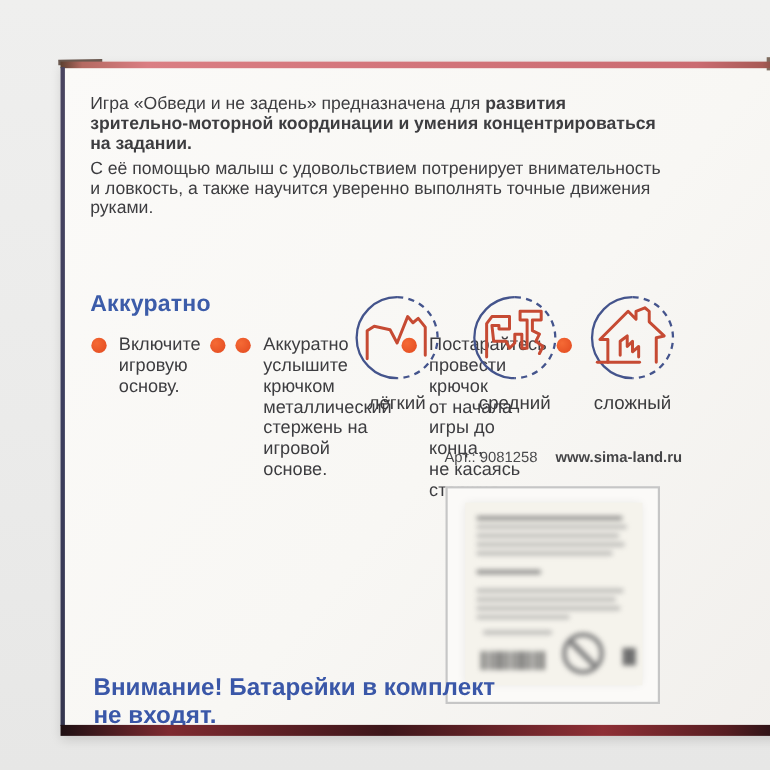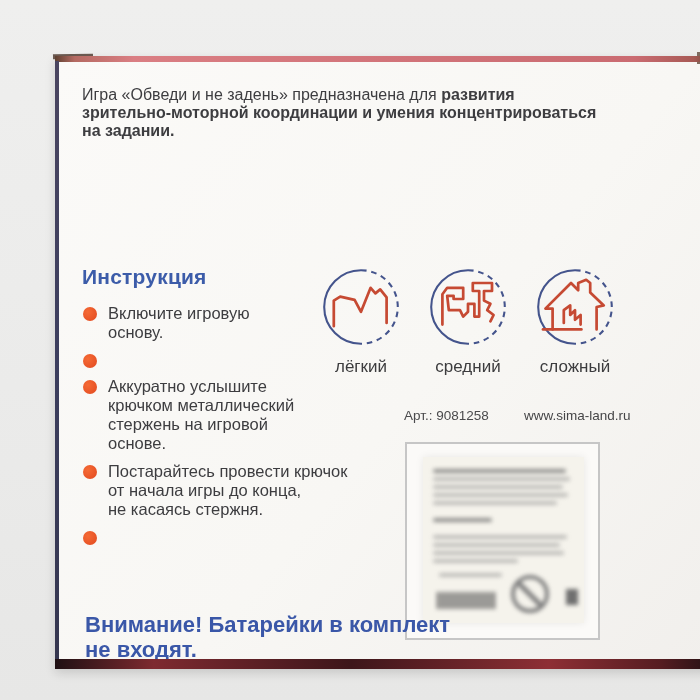--- a/index.html
+++ b/index.html
@@ -44,37 +44,37 @@
   .intro p { margin-bottom:5px; }
   .accent { color:#d2632f; font-weight:bold; }
   .intro b { color:#3d3d40; }
 
   .heading {
     position:absolute; left:27px; top:209px;
     color:#3c5ca9; font-size:21px; font-weight:bold; letter-spacing:.2px;
   }
 
   .bullets { position:absolute; left:28px; top:248px; width:330px;
-    display:flex; flex-direction:column; gap:9px; }
+    display:flex; flex-direction:row; gap:9px; }
   .item { display:flex; align-items:flex-start; }
   .dot { flex:0 0 14px; width:14px; height:14px; margin-top:3px; border-radius:50%;
     background:radial-gradient(circle at 35% 35%,#f56a35,#e2491f); }
   .itext { margin-left:11px; color:#3d3d40; font-size:16.5px; line-height:19px; }
 
   
   .level { position:absolute; top:211px; width:80px; display:flex; flex-direction:column; align-items:center; }
   .level-1 { left:266px; } .level-2 { left:373px; } .level-3 { left:480px; }
   .level-label { margin-top:10px; color:#3c3c3e; font-size:17px; }
   .ring-solid { stroke:#44548c; stroke-width:2.6; fill:none; }
   .ring-dash  { stroke:#44548c; stroke-width:2.6; fill:none; stroke-dasharray:7 6; }
   .glyph { stroke:#c64a33; stroke-width:3.4; fill:none; stroke-linejoin:round; stroke-linecap:round; }
 
   
   .art  { position:absolute; left:349px; top:352px; color:#4a4a4c; font-size:13.5px; }
-  .site { position:absolute; left:450px; top:352px; color:#454547; font-size:13.5px; font-weight:normal;margin-left:19px; }
+  .site { position:absolute; left:450px; top:352px; color:#454547; font-size:13.5px; font-weight:bold; }
 
   .sticker-frame {
     position:absolute; left:350px; top:386px; width:195px; height:198px;
     border:2px solid #c6c6c6; background:#fbfaf8;
   }
   .sticker-label {
     position:absolute; left:16px; top:13px; width:161px; height:166px;
     background:#f5f3ec; box-shadow:0 0 8px rgba(0,0,0,.08);
     padding:12px 10px 8px 10px;
   }
@@ -107,23 +107,26 @@
 
 <div class="stage">
   <div class="box">
     <div class="corner-tl"></div>
     <div class="corner-tr"></div>
 
     <div class="intro">
       <p><span>Игра «Обведи и не задень» предназначена для </span><b class="accent pre">развития
 зрительно-моторной координации и умения концентрироваться
 на задании.</b></p>
-    </div>
-
-    <div class="heading">Инструкция</div>
+      <p class="pre">С её помощью малыш с удовольствием потренирует внимательность
+и ловкость, а также научится уверенно выполнять точные движения
+руками.</p>
+    </div>
+
+    <div class="heading">Аккуратно</div>
 
     <div class="bullets">
       <div class="item">
         <span class="dot"></span>
         <span class="itext pre">Включите игровую
 основу.</span>
       </div>
       <div class="item">
         <span class="dot"></span>
       </div>

